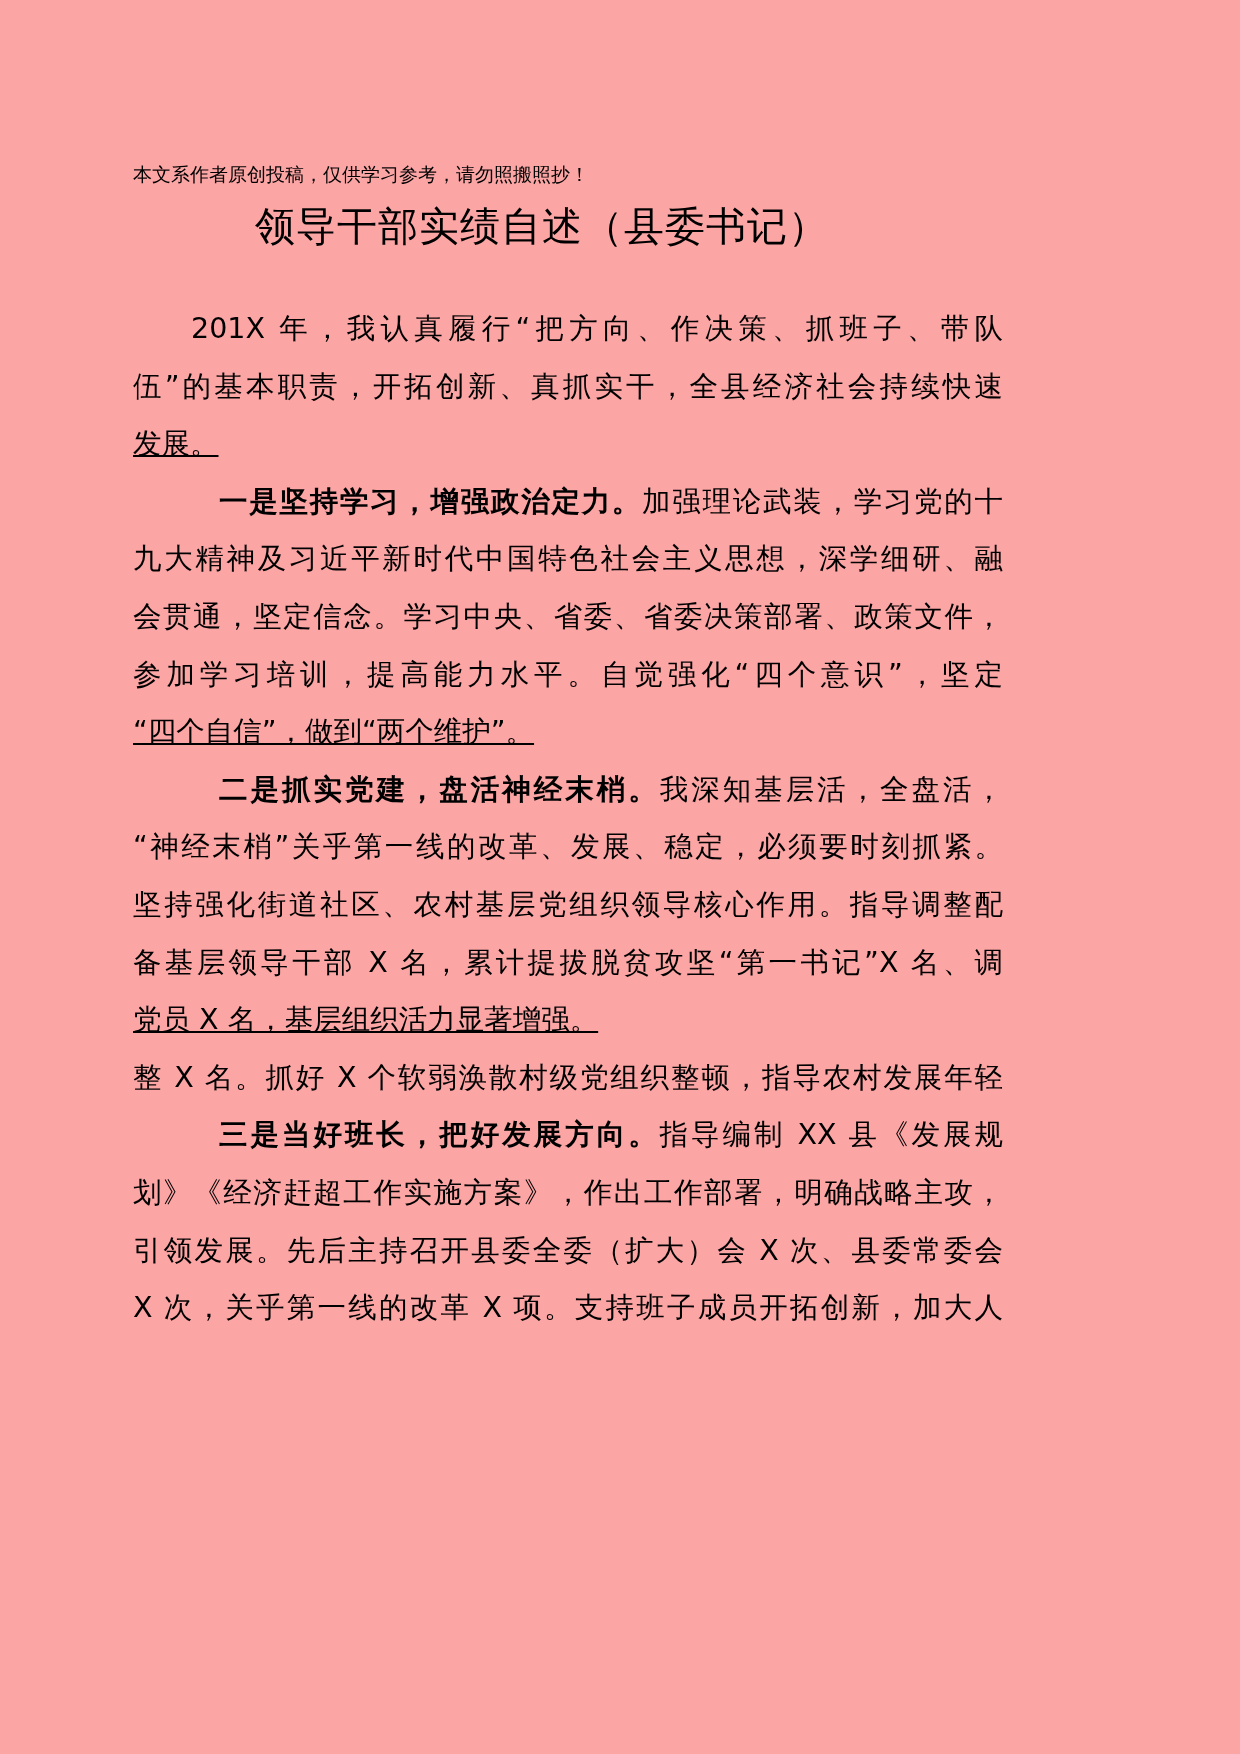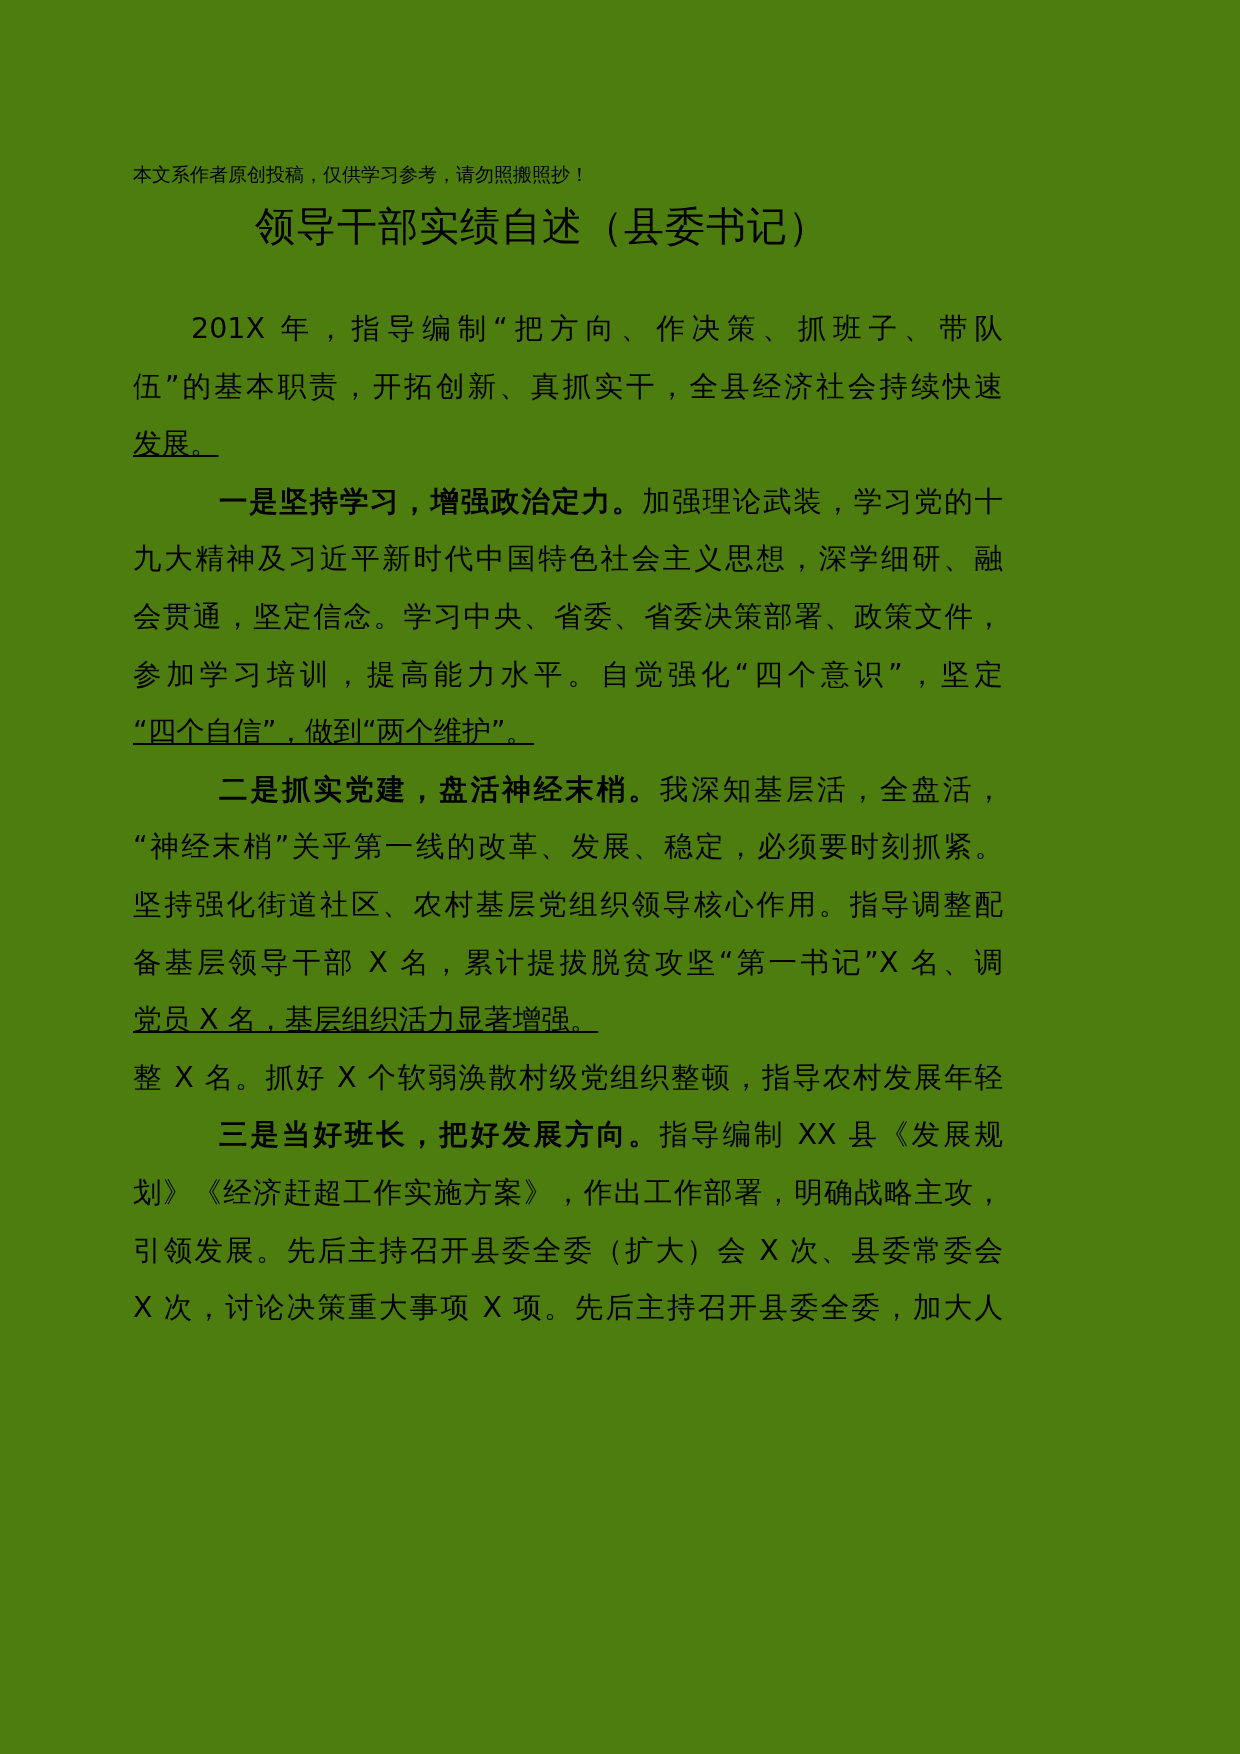--- a/index.html
+++ b/index.html
@@ -13,21 +13,21 @@
       position: relative;
       overflow: hidden;
       color: #000000;
       font-family: "DejaVu Sans", "Liberation Sans", sans-serif;
     }
     .page {
       position: absolute;
       left: 0; top: 0;
       width: 1240px;
       height: 1754px;
-      background: #4d7c0f;
+      background: #fca5a5;
     }
     .disclaimer {
       position: absolute;
       left: 133px;
       top: 162px;
       font-size: 19px;
       line-height: 24px;
       white-space: nowrap;
       letter-spacing: 0px;
     }
@@ -74,21 +74,21 @@
 
 <div class="page">
 
   <div class="disclaimer">本文系作者原创投稿，仅供学习参考，请勿照搬照抄！</div>
 
   <h1 class="title" style="margin:0;font-weight:normal;">领导干部实绩自述（县委书记）</h1>
 
   <div class="body-text">
 
     <div>
-      <span class="line indent">201X 年，指导编制“把方向、作决策、抓班子、带队</span>
+      <span class="line indent">201X 年，我认真履行“把方向、作决策、抓班子、带队</span>
       <span class="line">伍”的基本职责，开拓创新、真抓实干，全县经济社会持续快速</span>
       <span class="line last">发展。</span>
     </div>
 
     <div>
       <span class="line indent"><span class="heading-run">一是坚持学习，增强政治定力。</span><span>加强理论武装，学习党的十</span></span>
       <span class="line">九大精神及习近平新时代中国特色社会主义思想，深学细研、融</span>
       <span class="line">会贯通，坚定信念。学习中央、省委、省委决策部署、政策文件，</span>
       <span class="line">参加学习培训，提高能力水平。自觉强化“四个意识”，坚定</span>
       <span class="line last">“四个自信”，做到“两个维护”。</span>
@@ -100,17 +100,17 @@
       <span class="line">坚持强化街道社区、农村基层党组织领导核心作用。指导调整配</span>
       <span class="line">备基层领导干部 X 名，累计提拔脱贫攻坚“第一书记”X 名、调</span>
       <span class="line last">党员 X 名，基层组织活力显著增强。</span>
       <span class="line">整 X 名。抓好 X 个软弱涣散村级党组织整顿，指导农村发展年轻</span>
     </div>
 
     <div>
       <span class="line indent"><span class="heading-run">三是当好班长，把好发展方向。</span><span>指导编制 XX 县《发展规</span></span>
       <span class="line">划》《经济赶超工作实施方案》，作出工作部署，明确战略主攻，</span>
       <span class="line">引领发展。先后主持召开县委全委（扩大）会 X 次、县委常委会</span>
-      <span class="line">X 次，讨论决策重大事项 X 项。先后主持召开县委全委，加大人</span>
+      <span class="line">X 次，关乎第一线的改革 X 项。支持班子成员开拓创新，加大人</span>
     </div>
 
   </div>
 </div>
 
 </body></html>

